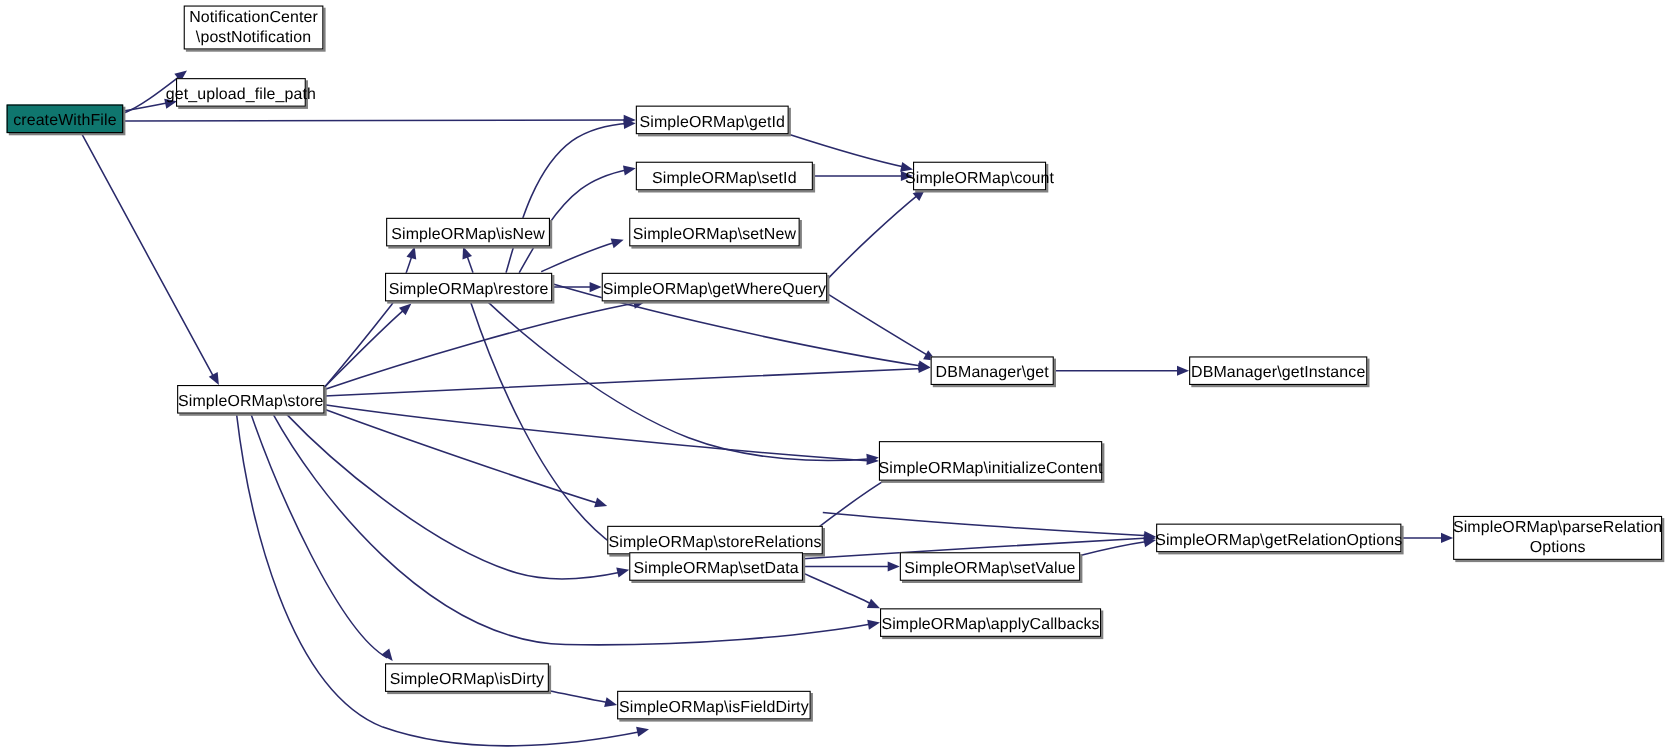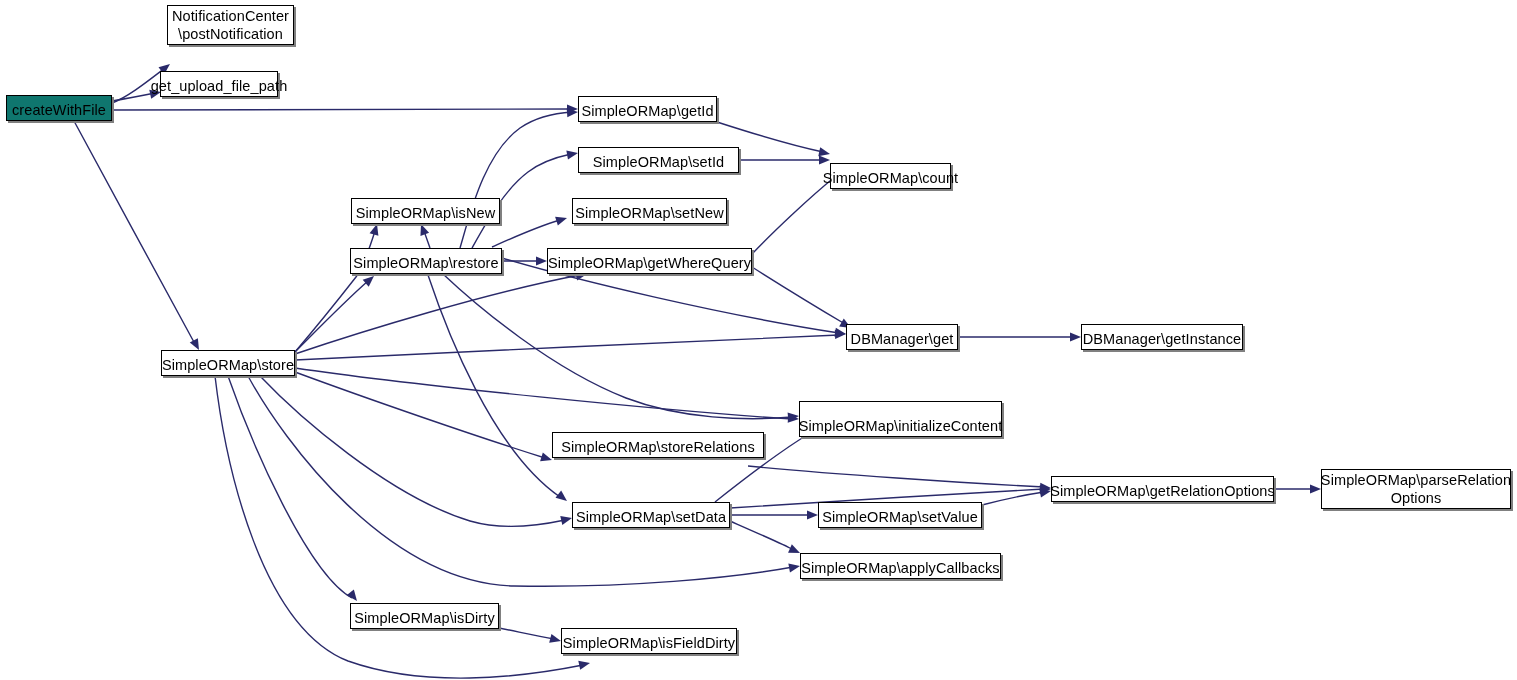--- a/index.html
+++ b/index.html
@@ -195,30 +195,30 @@
       </g>
     </svg>
 
   <div id="node-layer">
       <div class="node highlight" style="left: 6px; top: 95px; width: 106px; height: 26px;"><span class="node-label">createWithFile</span></div>
       <div class="node" style="left: 167px; top: 5px; width: 127px; height: 40px;"><span class="node-label">NotificationCenter
 \postNotification</span></div>
       <div class="node" style="left: 160px; top: 71px; width: 118px; height: 26px;"><span class="node-label">get_upload_file_path</span></div>
       <div class="node" style="left: 578px; top: 96px; width: 139px; height: 26px;"><span class="node-label">SimpleORMap\getId</span></div>
       <div class="node" style="left: 578px; top: 147px; width: 161px; height: 26px;"><span class="node-label">SimpleORMap\setId</span></div>
-      <div class="node" style="left: 830px; top: 147px; width: 121px; height: 26px; margin-top: 16px;"><span class="node-label">SimpleORMap\count</span></div>
+      <div class="node" style="left: 830px; top: 147px; width: 121px; height: 26px;"><span class="node-label">SimpleORMap\count</span></div>
       <div class="node" style="left: 351px; top: 198px; width: 149px; height: 26px;"><span class="node-label">SimpleORMap\isNew</span></div>
       <div class="node" style="left: 572px; top: 198px; width: 155px; height: 26px;"><span class="node-label">SimpleORMap\setNew</span></div>
       <div class="node" style="left: 350px; top: 248px; width: 152px; height: 26px;"><span class="node-label">SimpleORMap\restore</span></div>
       <div class="node" style="left: 547px; top: 248px; width: 205px; height: 26px;"><span class="node-label">SimpleORMap\getWhereQuery</span></div>
       <div class="node" style="left: 846px; top: 324px; width: 112px; height: 26px;"><span class="node-label">DBManager\get</span></div>
       <div class="node" style="left: 1081px; top: 324px; width: 162px; height: 26px;"><span class="node-label">DBManager\getInstance</span></div>
       <div class="node" style="left: 161px; top: 350px; width: 134px; height: 26px;"><span class="node-label">SimpleORMap\store</span></div>
       <div class="node" style="left: 799px; top: 401px; width: 203px; height: 36px;"><span class="node-label">SimpleORMap\initializeContent</span></div>
-      <div class="node" style="left: 552px; top: 432px; width: 212px; height: 26px;"><span class="node-label">SimpleORMap\storeRelations</span></div>
+      <div class="node" style="left: 552px; top: 478px; width: 196px; height: 26px;"><span class="node-label">SimpleORMap\storeRelations</span></div>
       <div class="node" style="left: 1051px; top: 476px; width: 223px; height: 26px;"><span class="node-label">SimpleORMap\getRelationOptions</span></div>
       <div class="node" style="left: 1321px; top: 469px; width: 190px; height: 40px;"><span class="node-label">SimpleORMap\parseRelation
 Options</span></div>
       <div class="node" style="left: 572px; top: 502px; width: 158px; height: 26px;"><span class="node-label">SimpleORMap\setData</span></div>
       <div class="node" style="left: 818px; top: 502px; width: 164px; height: 26px;"><span class="node-label">SimpleORMap\setValue</span></div>
       <div class="node" style="left: 800px; top: 553px; width: 201px; height: 26px;"><span class="node-label">SimpleORMap\applyCallbacks</span></div>
       <div class="node" style="left: 350px; top: 603px; width: 149px; height: 26px;"><span class="node-label">SimpleORMap\isDirty</span></div>
       <div class="node" style="left: 561px; top: 628px; width: 176px; height: 26px;"><span class="node-label">SimpleORMap\isFieldDirty</span></div>
     </div>
 

